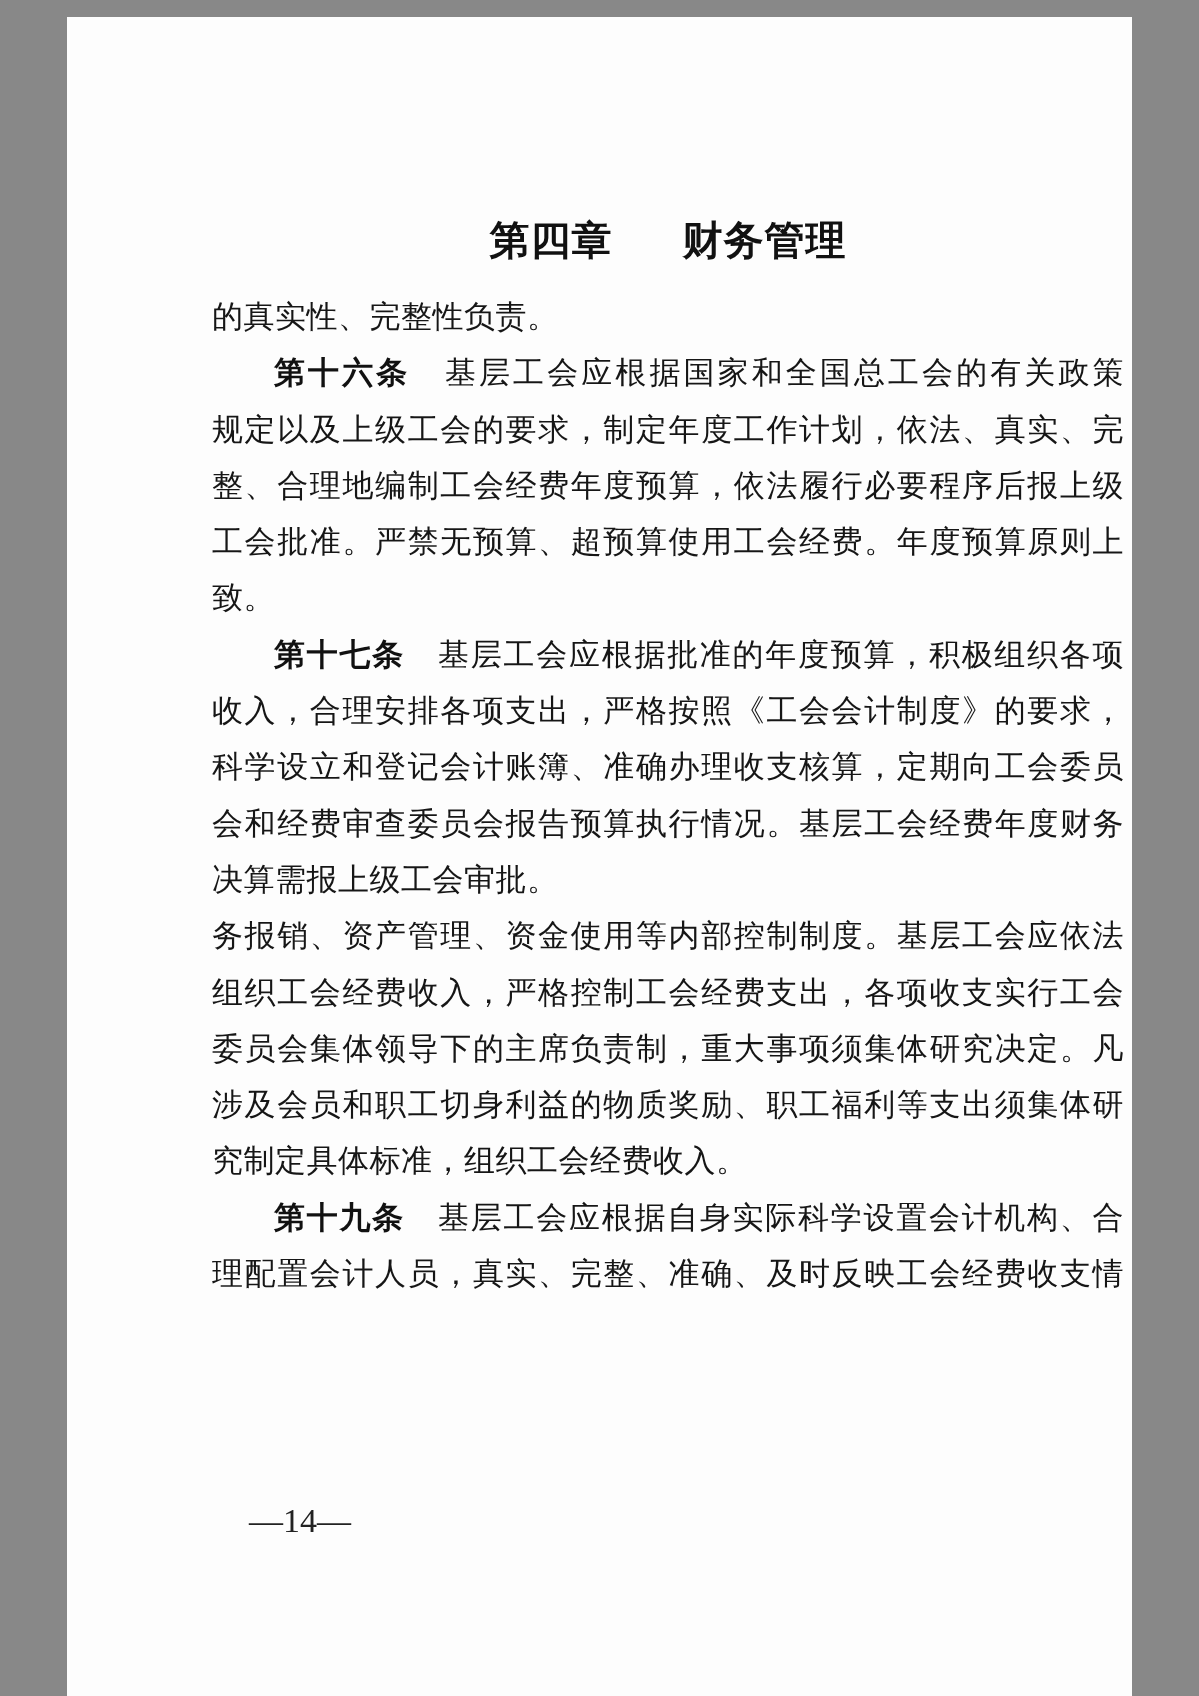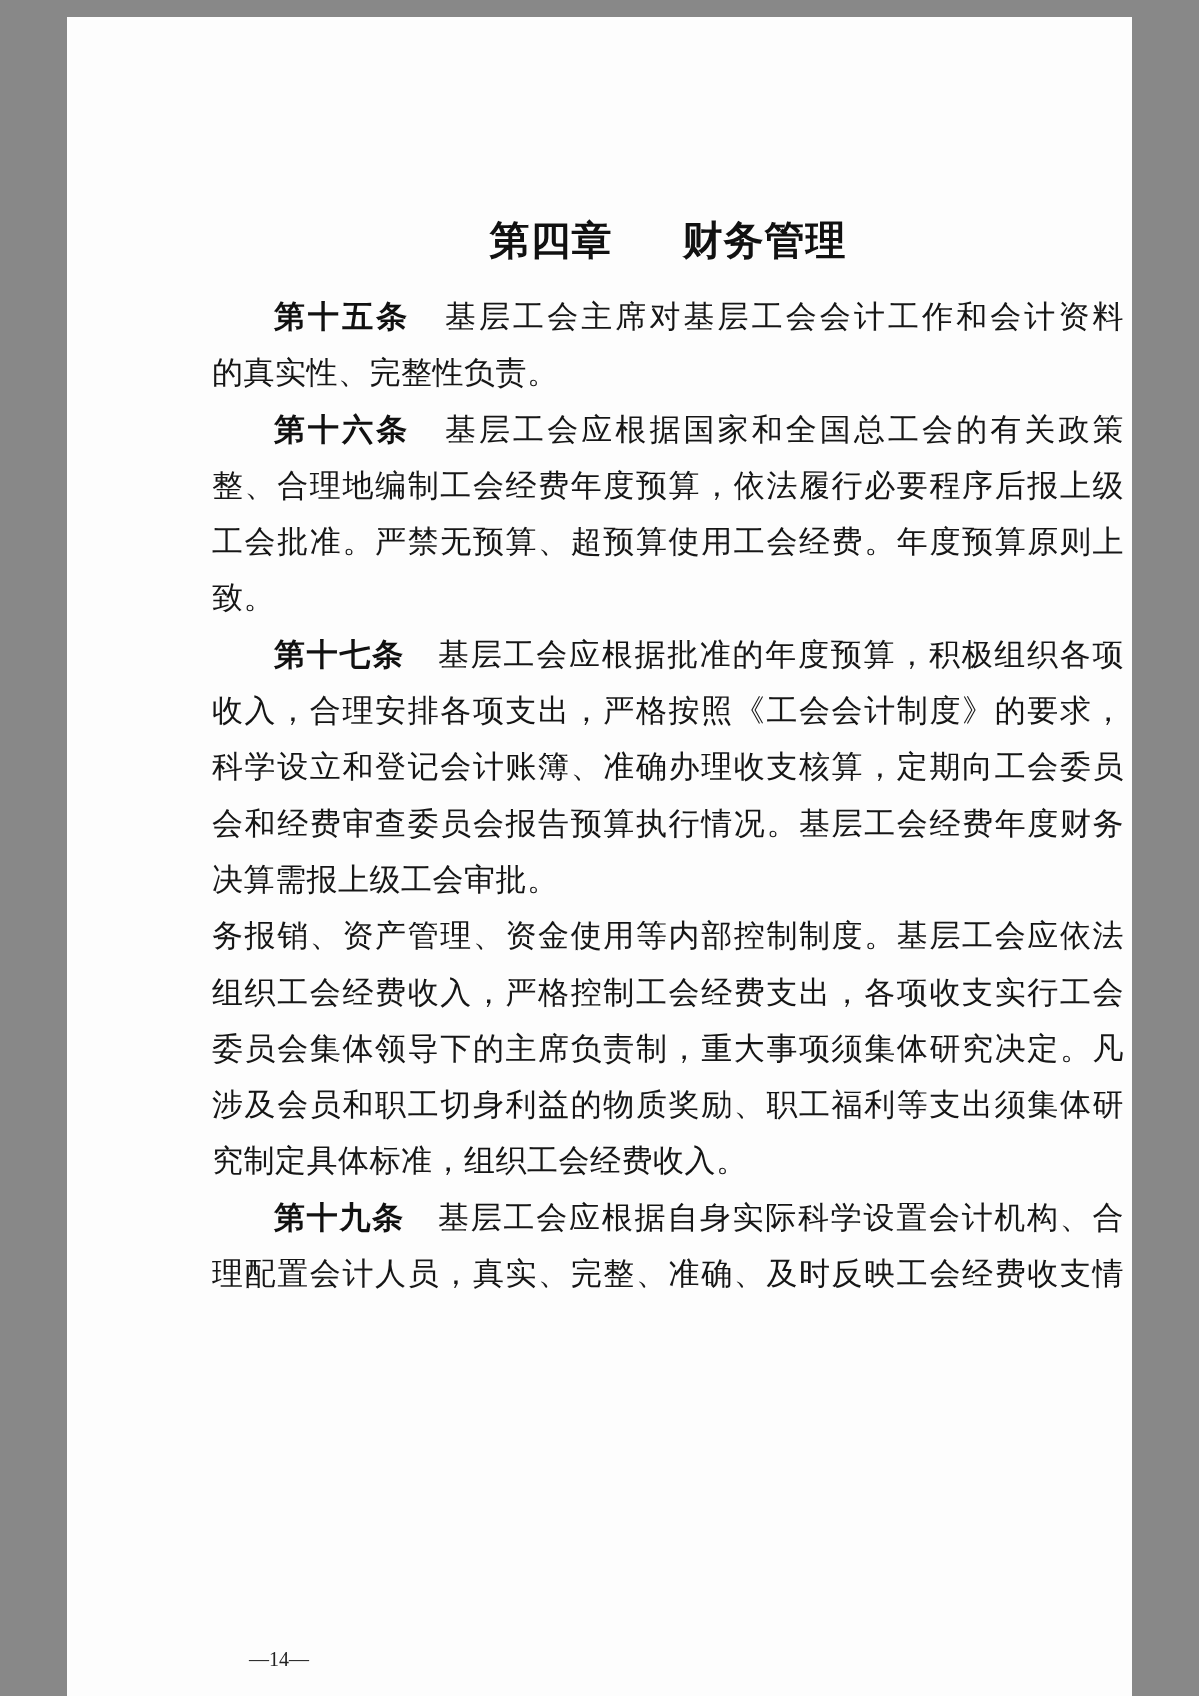--- a/index.html
+++ b/index.html
@@ -44,39 +44,39 @@
   .body-line.first { text-indent: 62px; }
   .article-no {
     font-family: "Liberation Sans", "DejaVu Sans", sans-serif;
     font-weight: 700;
     color: #111;
   }
   .art-gap { display: inline-block; width: 32px; }
   .footer {
     position: absolute;
     left: 182px;
-    top: 1624px;
-    font-size: 20px;
+    top: 1486px;
+    font-size: 34px;
     line-height: 36px;
     color: #222;
   }
 </style>
 </head>
 <body>
 
 <div class="page">
   <div class="content">
     <h1 class="chapter-title"><span>第四章</span><span class="title-gap"></span><span>财务管理</span></h1>
     <div id="doc-body">
         <div class="para">
-          <div class="body-line first fill"><span class="article-no">第十五条</span><span class="art-gap"></span><span>基层工会主席对基层工会会计工作和会计资料</span></div>
           <div class="body-line cont">的真实性、完整性负责。</div>
         </div>
         <div class="para">
           <div class="body-line first fill"><span class="article-no">第十六条</span><span class="art-gap"></span><span>基层工会应根据国家和全国总工会的有关政策</span></div>
+          <div class="body-line cont fill">规定以及上级工会的要求，制定年度工作计划，依法、真实、完</div>
           <div class="body-line cont fill">整、合理地编制工会经费年度预算，依法履行必要程序后报上级</div>
           <div class="body-line cont fill">工会批准。严禁无预算、超预算使用工会经费。年度预算原则上</div>
           <div class="body-line cont">致。</div>
         </div>
         <div class="para">
           <div class="body-line first fill"><span class="article-no">第十七条</span><span class="art-gap"></span><span>基层工会应根据批准的年度预算，积极组织各项</span></div>
           <div class="body-line cont fill">收入，合理安排各项支出，严格按照《工会会计制度》的要求，</div>
           <div class="body-line cont fill">科学设立和登记会计账簿、准确办理收支核算，定期向工会委员</div>
           <div class="body-line cont fill">会和经费审查委员会报告预算执行情况。基层工会经费年度财务</div>
           <div class="body-line cont">决算需报上级工会审批。</div>

